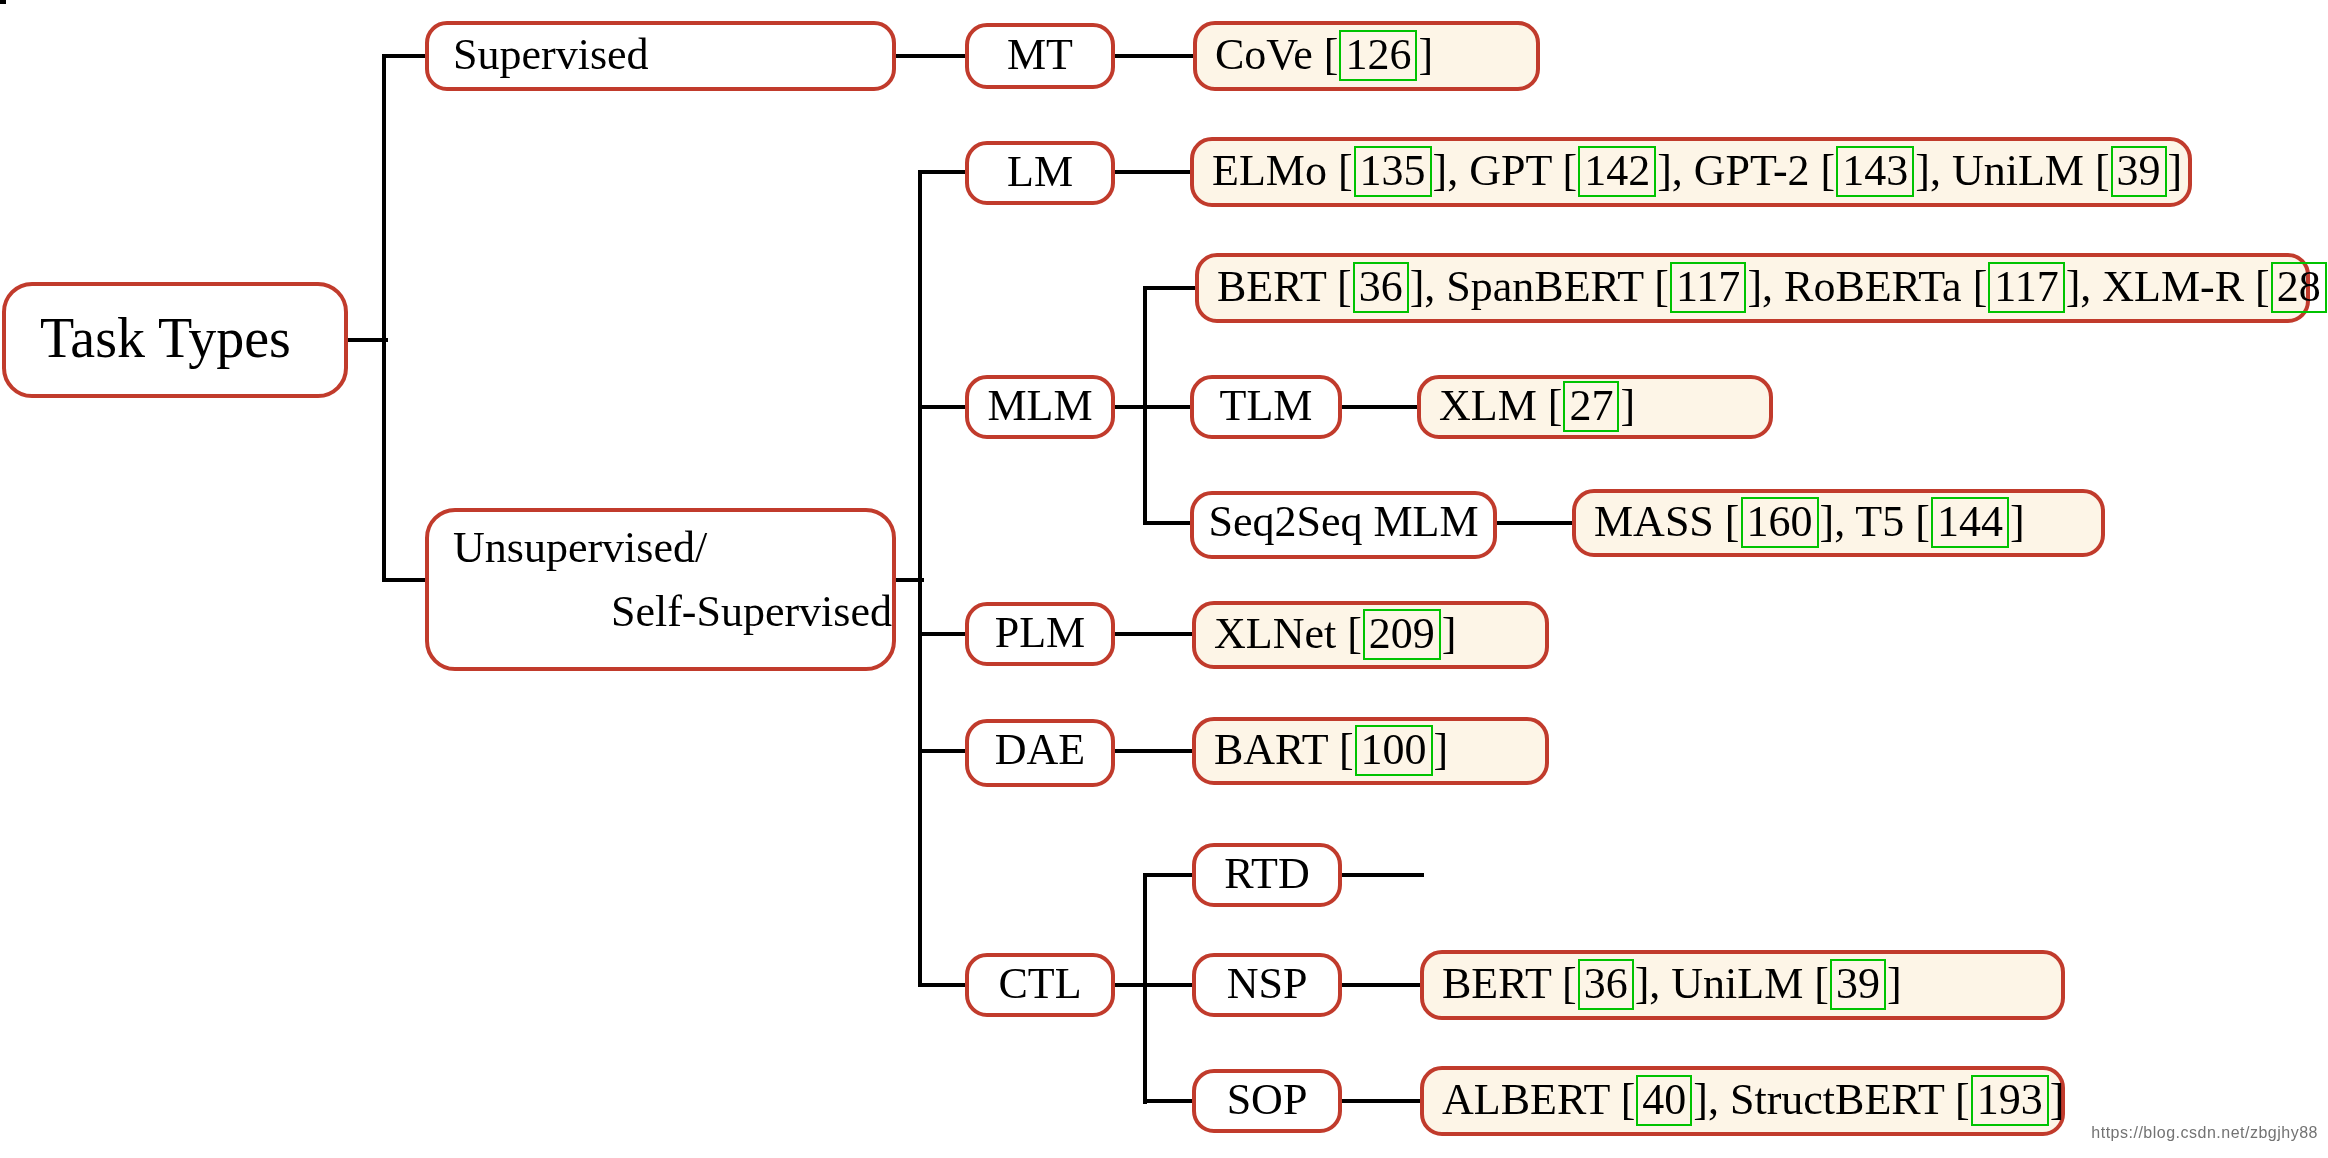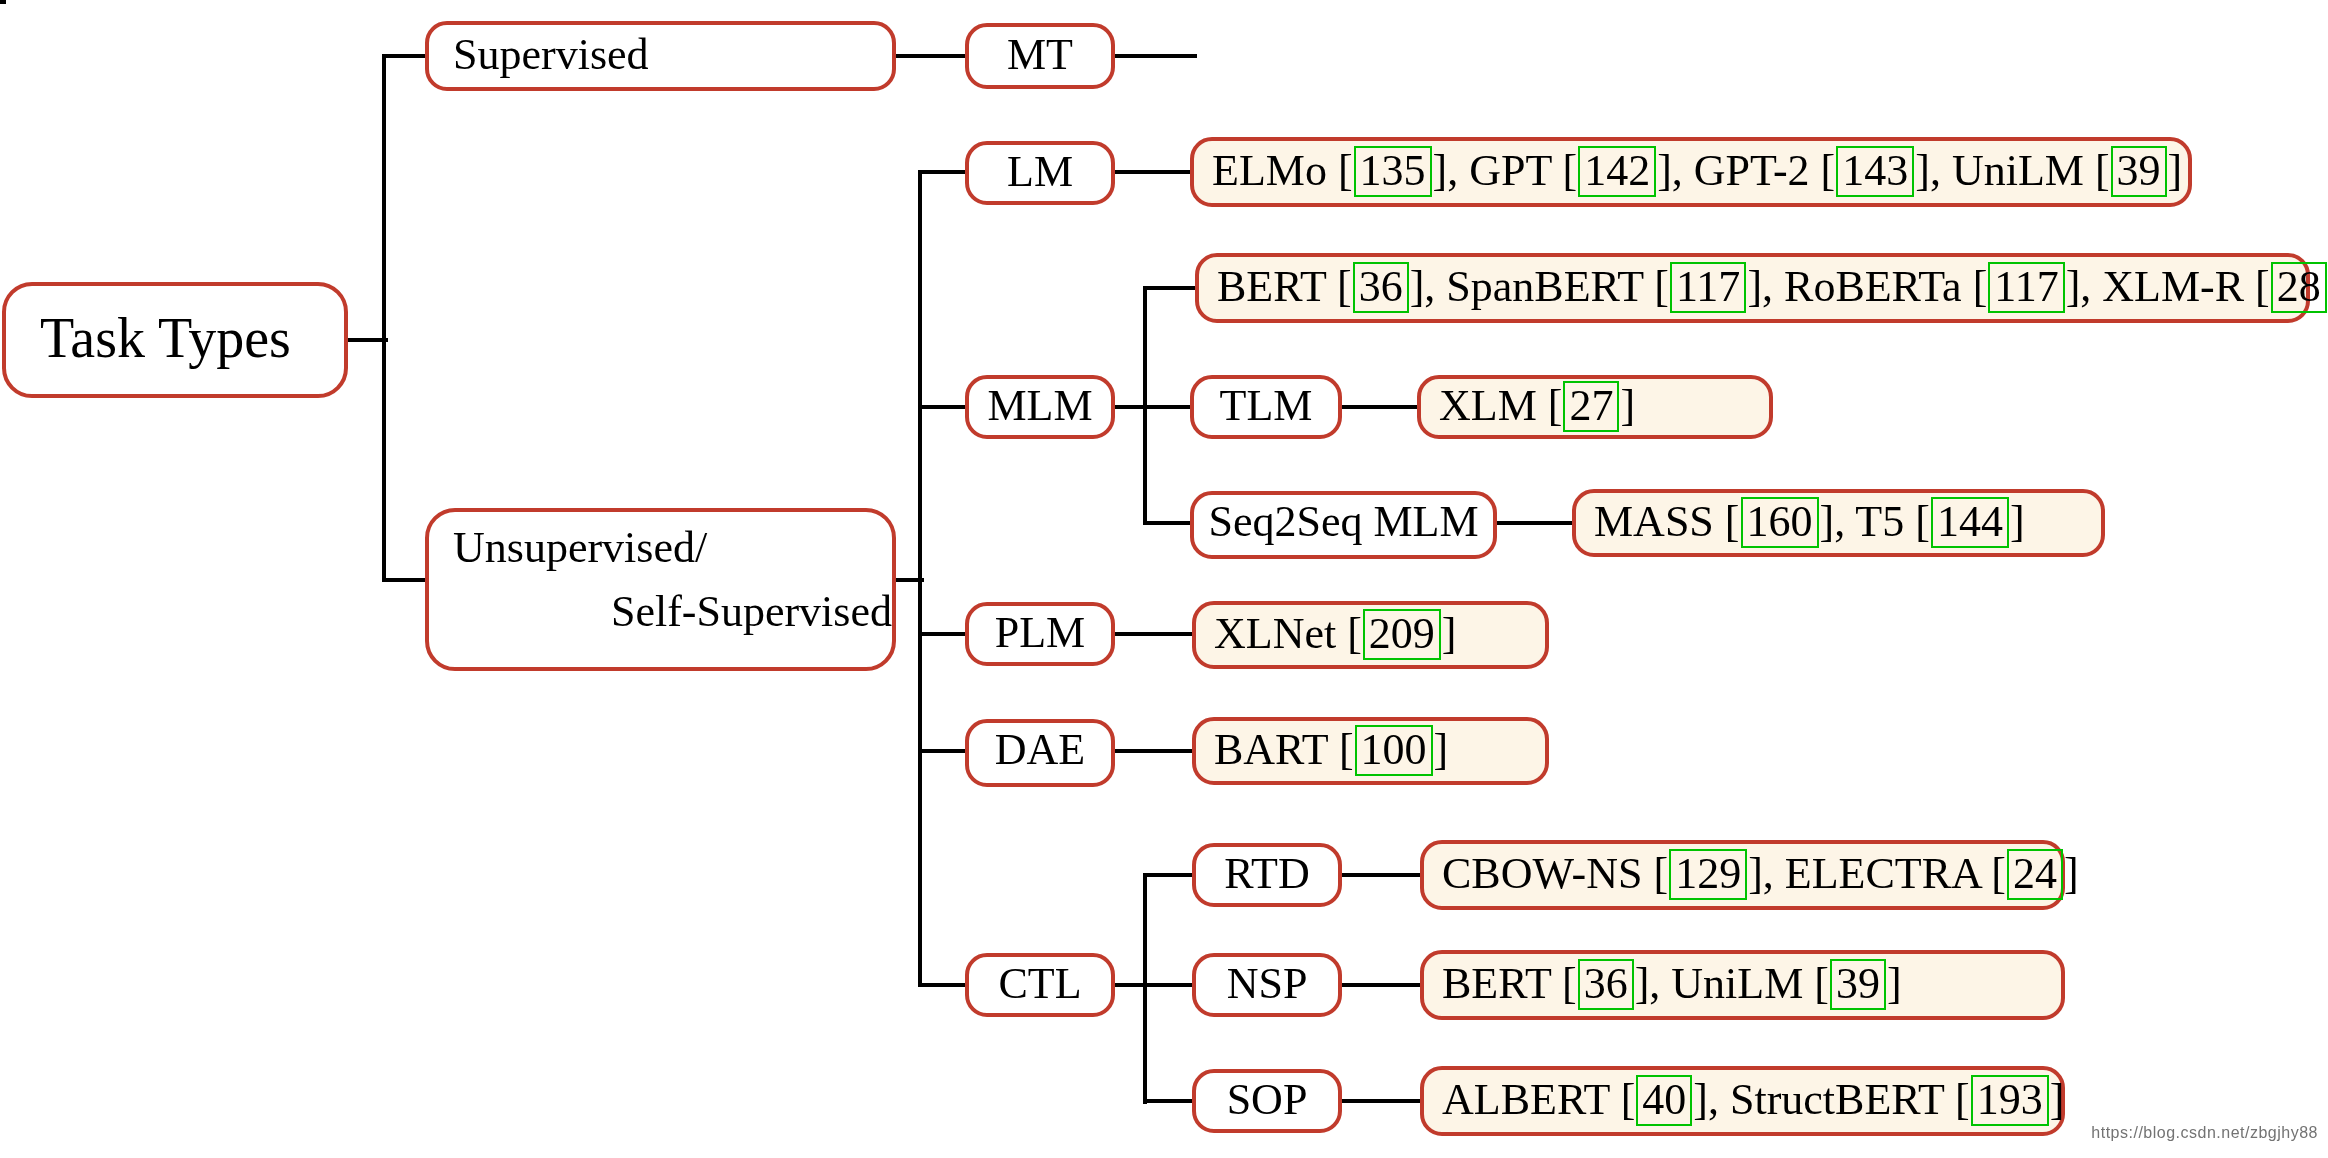--- a/index.html
+++ b/index.html
@@ -78,25 +78,25 @@
   <div class="box cat" style="left:965px;top:602px;width:150px;height:64px;line-height:54px;">PLM</div>
   <div class="box cat" style="left:965px;top:719px;width:150px;height:68px;line-height:54px;">DAE</div>
   <div class="box cat" style="left:965px;top:953px;width:150px;height:64px;line-height:54px;">CTL</div>
 
   <div class="box cat" style="left:1190px;top:375px;width:152px;height:64px;line-height:54px;">TLM</div>
   <div class="box cat" style="left:1190px;top:491px;width:307px;height:68px;line-height:54px;">Seq2Seq MLM</div>
   <div class="box cat" style="left:1192px;top:843px;width:150px;height:64px;line-height:54px;">RTD</div>
   <div class="box cat" style="left:1192px;top:953px;width:150px;height:64px;line-height:54px;">NSP</div>
   <div class="box cat" style="left:1192px;top:1069px;width:150px;height:64px;line-height:54px;">SOP</div>
 
+  <div class="box leaf" style="left:1193px;top:21px;width:347px;height:70px;line-height:60px;"><span class="mname">CoVe [</span><span class="cite">126</span><span class="mname">]</span></div>
   <div class="box leaf" style="left:1190px;top:137px;width:1002px;height:70px;line-height:60px;"><span class="mname">ELMo [</span><span class="cite">135</span><span class="mname">]</span><span class="mname">, GPT [</span><span class="cite">142</span><span class="mname">]</span><span class="mname">, GPT-2 [</span><span class="cite">143</span><span class="mname">]</span><span class="mname">, UniLM [</span><span class="cite">39</span><span class="mname">]</span></div>
   <div class="box leaf" style="left:1195px;top:253px;width:1115px;height:70px;line-height:60px;"><span class="mname">BERT [</span><span class="cite">36</span><span class="mname">]</span><span class="mname">, SpanBERT [</span><span class="cite">117</span><span class="mname">]</span><span class="mname">, RoBERTa [</span><span class="cite">117</span><span class="mname">]</span><span class="mname">, XLM-R [</span><span class="cite">28</span><span class="mname">]</span></div>
   <div class="box leaf" style="left:1417px;top:375px;width:356px;height:64px;line-height:54px;"><span class="mname">XLM [</span><span class="cite">27</span><span class="mname">]</span></div>
   <div class="box leaf" style="left:1572px;top:489px;width:533px;height:68px;line-height:58px;"><span class="mname">MASS [</span><span class="cite">160</span><span class="mname">]</span><span class="mname">, T5 [</span><span class="cite">144</span><span class="mname">]</span></div>
   <div class="box leaf" style="left:1192px;top:601px;width:357px;height:68px;line-height:58px;"><span class="mname">XLNet [</span><span class="cite">209</span><span class="mname">]</span></div>
   <div class="box leaf" style="left:1192px;top:717px;width:357px;height:68px;line-height:58px;"><span class="mname">BART [</span><span class="cite">100</span><span class="mname">]</span></div>
-  <div class="box leaf" style="left:1420px;top:840px;width:645px;height:70px;line-height:60px;"><span class="mname">CBOW-NS [</span><span class="cite">129</span><span class="mname">]</span><span class="mname">, ELECTRA [</span><span class="cite">24</span><span class="mname">]</span></div>
   <div class="box leaf" style="left:1420px;top:950px;width:645px;height:70px;line-height:60px;"><span class="mname">BERT [</span><span class="cite">36</span><span class="mname">]</span><span class="mname">, UniLM [</span><span class="cite">39</span><span class="mname">]</span></div>
   <div class="box leaf" style="left:1420px;top:1066px;width:645px;height:70px;line-height:60px;"><span class="mname">ALBERT [</span><span class="cite">40</span><span class="mname">]</span><span class="mname">, StructBERT [</span><span class="cite">193</span><span class="mname">]</span></div>
 
   <div id="watermark">https://blog.csdn.net/zbgjhy88</div>
 
 </div>
 
 </body></html>

